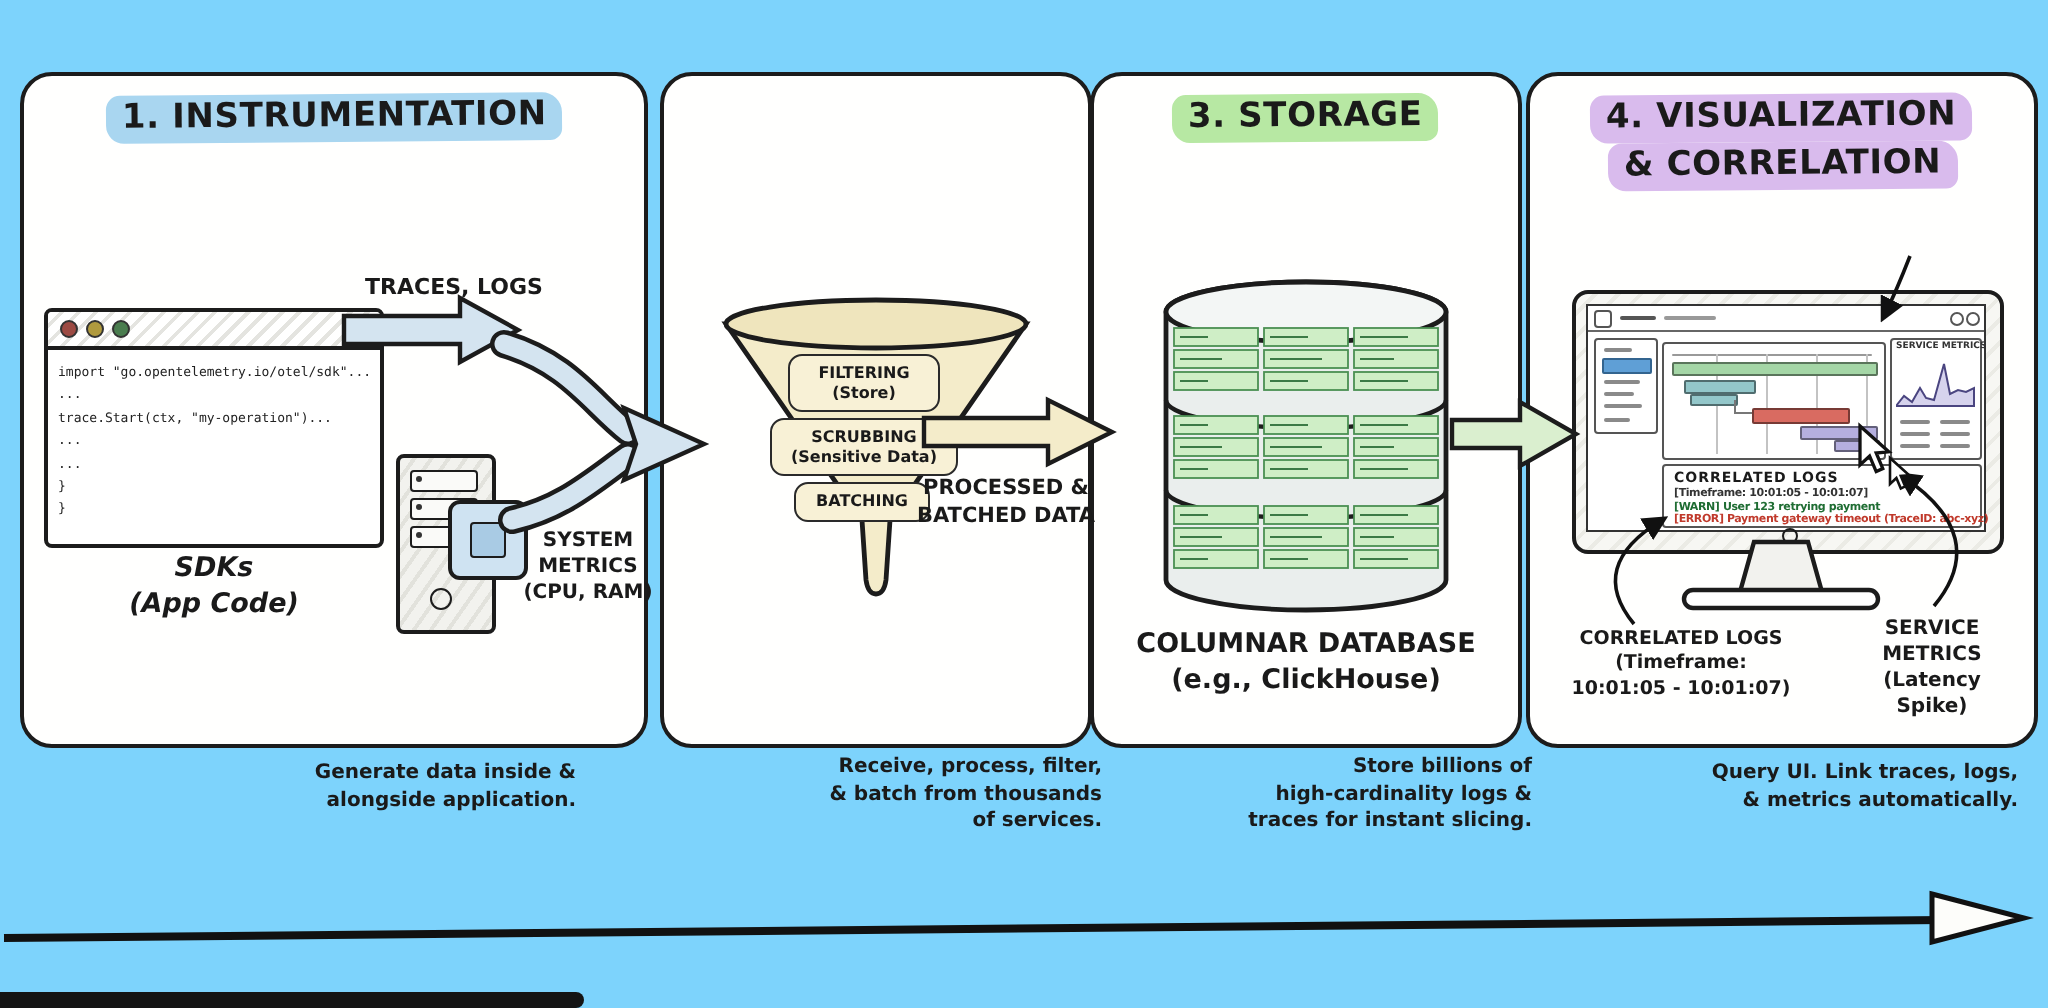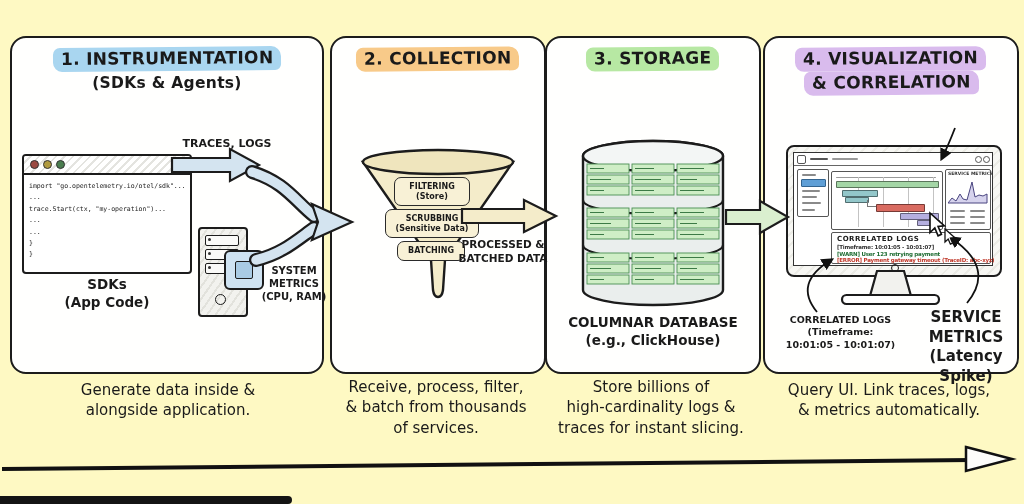--- a/index.html
+++ b/index.html
@@ -1,27 +1,27 @@
 <!DOCTYPE html>
 <html style="--hl_blue: #a9d6f0; --hl_orange: #f8ca89; --hl_green: #b7e8a3; --hl_purple: #d9bbed; --arrow_blue: #d4e4f0; --funnel_cream: #f4ecca; --arrow_green: #daefcf; --cell_green: #cfeec6; --cell_border: #4a8f52; --bar_green: #a4d6a6; --bar_teal: #93c7ca; --bar_red: #d96b61; --bar_purple: #b5afdf; --sidebar_blue: #5f9fd6; --warn_green: #1f6d33; --error_red: #c0392b;"><head>
 <meta charset="utf-8">
 <style>
   html,body{margin:0;padding:0;background:#e8e8e8;}
-  #page{position:relative;width:1024px;height:504px;background:#fef9c3;overflow:hidden;
+  #page{position:relative;width:1024px;height:504px;background:#7dd3fc;overflow:hidden;
         font-family:"DejaVu Sans","Liberation Sans",sans-serif;color:#1a1a1a;}
   .abs{position:absolute;}
   .pre{white-space:pre-line;}
   .panel{position:absolute;border:2.5px solid #1c1c1c;border-radius:16px;background:#fffffe;}
   .ptitle{position:absolute;left:0;right:0;top:9px;text-align:center;font-weight:bold;
           font-size:17px;letter-spacing:.3px;line-height:1.35;}
   .hl{display:inline-block;padding:0 8px 1px 8px;border-radius:7px 10px 6px 9px;transform:rotate(-.5deg);}
   .hl:empty{display:none;}
   .sub{font-weight:bold;font-size:15.5px;}
   .sub:empty{display:none;}
-  .cap{position:absolute;text-align:center;font-size:15px;font-weight:400;line-height:1.35;}
+  .cap{position:absolute;text-align:right;font-size:10px;font-weight:700;line-height:1.35;}
   .lbl{position:absolute;text-align:center;font-weight:bold;line-height:1.3;}
   
   .codewin{position:absolute;border:2px solid #1c1c1c;border-radius:4px;background:#fff;}
   .codebar{height:17px;border-bottom:2px solid #1c1c1c;border-radius:2px 2px 0 0;
     background:repeating-linear-gradient(135deg,#fff 0 4px,#e4e4e0 4px 6px);display:flex;align-items:center;gap:4px;padding-left:6px;}
   .dot{width:7px;height:7px;border-radius:50%;border:1px solid #333;}
   .codebody{padding:6px 4px 0 5px;font-family:"DejaVu Sans Mono","Liberation Mono",monospace;
     font-size:6.5px;line-height:1.75;color:#222;}
   
   .step{position:absolute;border:1.6px solid #2a2a2a;border-radius:7px;background:#f8f1d6;
@@ -46,21 +46,20 @@
   .logline{position:absolute;left:5px;font-size:5.5px;font-weight:600;letter-spacing:-.2px;white-space:nowrap;}
 </style>
 </head>
 <body>
 
 <div id="page">
 
   <div class="panel" style="left:10px;top:36px;width:310px;height:334px;">
     <div class="ptitle">
       <span class="hl" style="background:var(--hl_blue);">1. INSTRUMENTATION</span><br>
-      <span class="sub">(SDKs &amp; Agents)</span>
     </div>
 
     <div class="lbl" style="left:155px;top:99px;width:120px;font-size:11px;">TRACES, LOGS</div>
 
     <div class="codewin" style="left:10px;top:116px;width:166px;height:116px;">
       <div class="codebar">
         <span class="dot" style="background:#9c4a43;"></span>
         <span class="dot" style="background:#b09a3e;"></span>
         <span class="dot" style="background:#4a7d4f;"></span>
       </div>
@@ -68,21 +67,21 @@
         <div>import "go.opentelemetry.io/otel/sdk"...</div>
         <div>...</div>
         <div></div>
         <div>trace.Start(ctx, "my-operation")...</div>
         <div>  ...</div>
         <div>  ...</div>
         <div> }</div>
         <div>}</div>
       </div>
     </div>
-    <div class="lbl pre" style="left:20px;top:238px;width:150px;font-size:13.5px;">SDKs
+    <div class="lbl pre" style="left:20px;top:238px;width:150px;font-size:13.5px;font-style:italic;">SDKs
 (App Code)</div>
 
     <div class="tower" style="left:186px;top:189px;width:46px;height:86px;">
       <div class="slot" style="top:6px;">
           <span class="slotdot"></span>
         </div>
       <div class="slot" style="top:20px;">
           <span class="slotdot"></span>
         </div>
       <div class="slot" style="top:34px;">
@@ -93,23 +92,20 @@
     <div class="chip" style="left:212px;top:212px;width:36px;height:36px;">
       <div class="chipcore"></div>
     </div>
 
     <div class="lbl pre" style="left:247px;top:226px;width:70px;font-size:10px;">SYSTEM
 METRICS
 (CPU, RAM)</div>
   </div>
 
   <div class="panel" style="left:330px;top:36px;width:212px;height:334px;">
-    <div class="ptitle">
-      <span class="hl" style="background:var(--hl_orange);">2. COLLECTION</span>
-    </div>
 
     <svg class="abs" style="left:25px;top:110px;" width="162" height="156" viewBox="0 0 162 156">
       <path d="M6,14 L74,112 L76,142 Q77,149 81,149 Q85,149 86,142 L88,112 L156,14 Z" fill="var(--funnel_cream)" stroke="#1c1c1c" stroke-width="2.4"></path>
       <ellipse cx="81" cy="14" rx="75" ry="12" fill="#efe5bd" stroke="#1c1c1c" stroke-width="2.4"></ellipse>
     </svg>
     <div class="step" style="left:62px;top:139px;width:74px;height:27px;align-items:center;">
       <span>FILTERING</span>
       <span>(Store)</span>
     </div>
     <div class="step" style="left:53px;top:171px;width:92px;height:27px;">
@@ -255,21 +251,21 @@
           <div class="logline" style="top:17.5px;color:var(--warn_green);">[WARN] User 123 retrying payment</div>
           <div class="logline" style="top:24px;color:var(--error_red);">[ERROR] Payment gateway timeout (TraceID: abc-xyz)</div>
         </div>
       </div>
       <div class="abs" style="left:103px;top:117px;width:6px;height:6px;border:1.5px solid #1c1c1c;border-radius:50%;"></div>
     </div>
 
     <div class="lbl pre" style="left:18px;top:276px;width:115px;font-size:9.5px;">CORRELATED LOGS
 (Timeframe:
 10:01:05 - 10:01:07)</div>
-    <div class="lbl pre" style="left:160px;top:270px;width:82px;font-size:15px;">SERVICE
+    <div class="lbl pre" style="left:160px;top:270px;width:82px;font-size:10px;">SERVICE
 METRICS
 (Latency Spike)</div>
   </div>
 
   <div class="cap pre" style="left:48px;top:380px;width:240px;">Generate data inside &amp;
 alongside application.</div>
   <div class="cap pre" style="left:321px;top:377px;width:230px;">Receive, process, filter,
 &amp; batch from thousands
 of services.</div>
   <div class="cap pre" style="left:536px;top:377px;width:230px;">Store billions of

